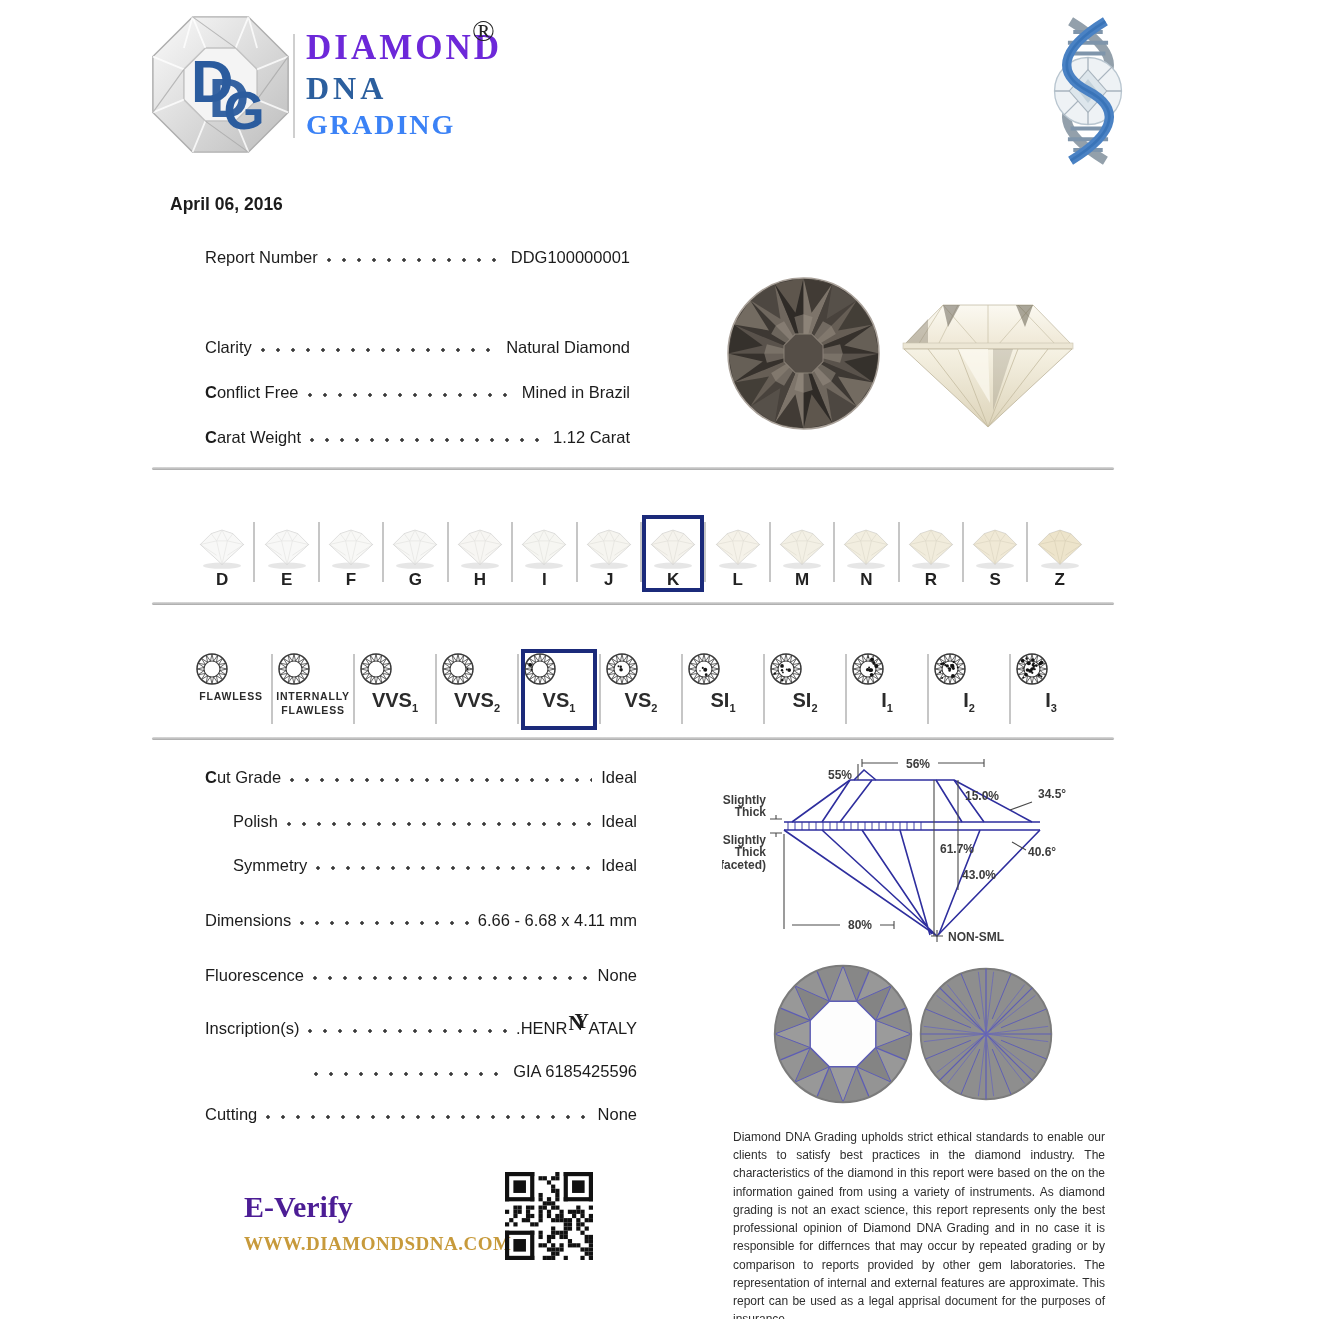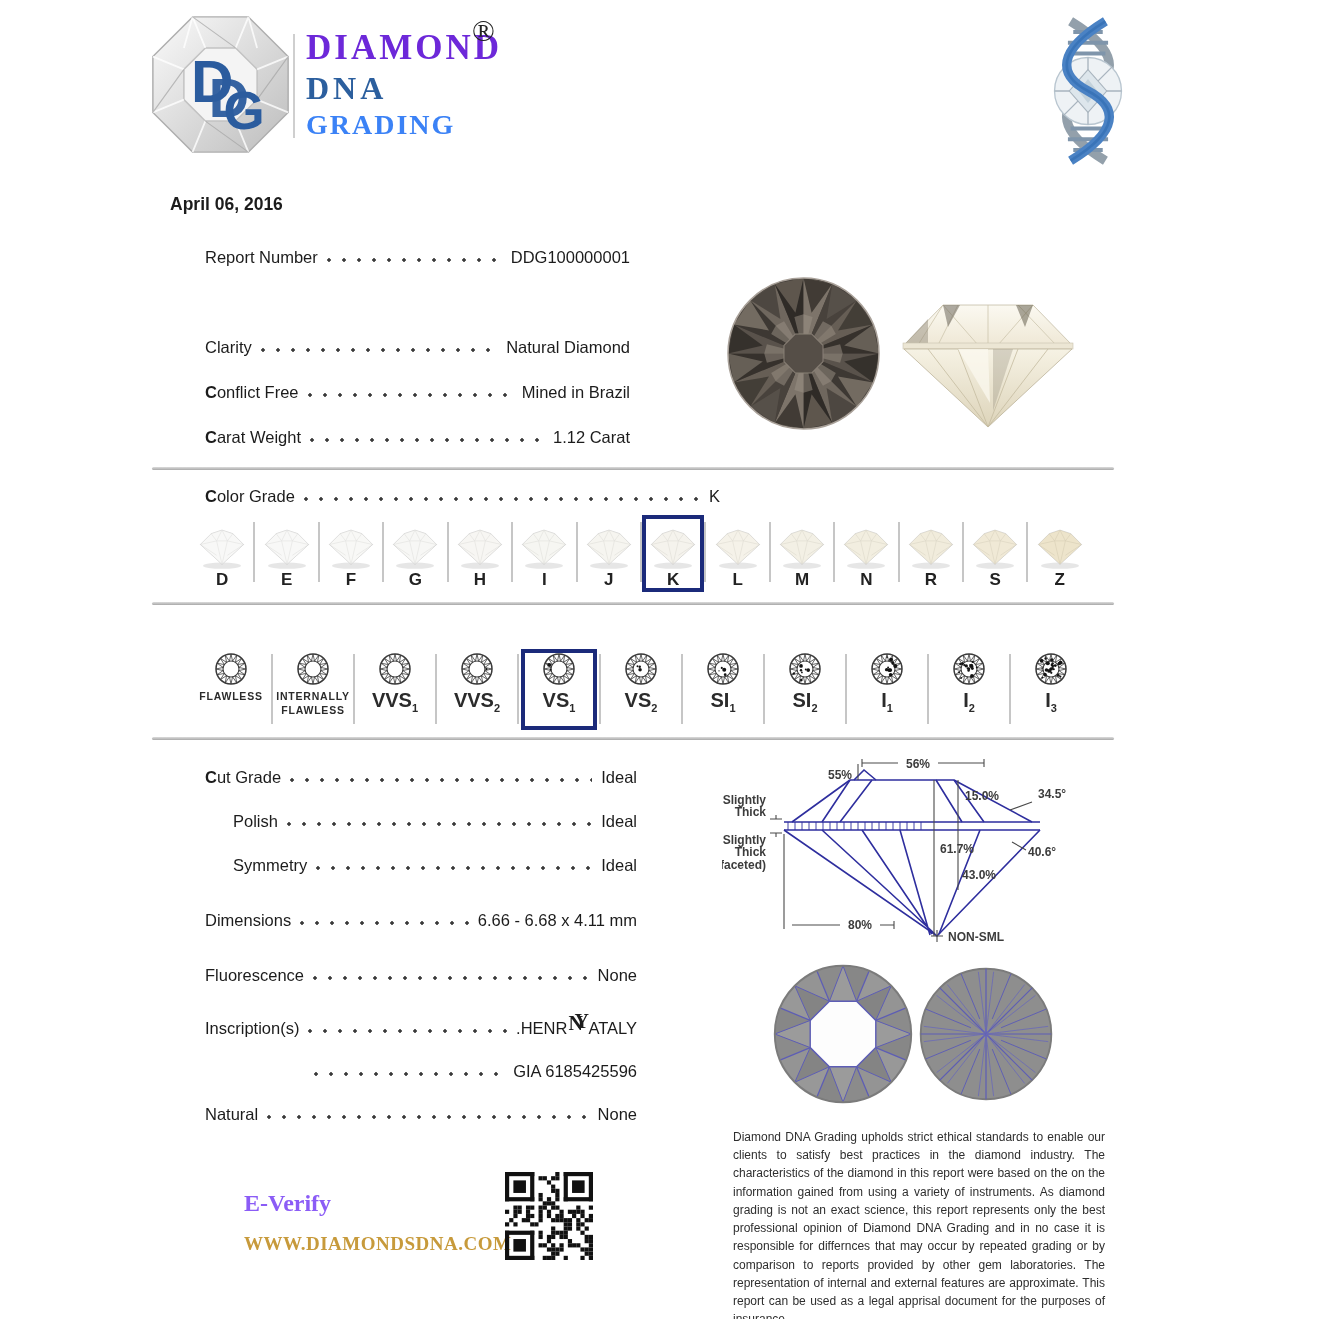--- a/index.html
+++ b/index.html
@@ -31,37 +31,37 @@
   
   #color-scale{left:190px;top:518px;width:902px;height:72px;display:flex;}
   .color-cell{position:relative;flex:1;display:flex;flex-direction:column;align-items:center;justify-content:flex-end;}
   .color-cell:not(:last-child)::after{content:'';position:absolute;right:-1px;top:4px;height:60px;width:2px;background:#c6c6c6;}
   .color-cell .gem{width:54px;height:42px;}
   .color-letter{font-weight:700;font-size:17px;margin-top:0px;color:#222;}
   .color-cell.selected::before{content:'';position:absolute;top:-3px;bottom:-2px;left:1px;right:1px;border:4px solid #1b2a7a;}
 
   
   #clarity-scale{left:190px;top:650px;width:902px;height:80px;display:flex;}
-  .clarity-cell{position:relative;flex:1;display:flex;flex-direction:column;align-items:center;}
+  .clarity-cell{position:relative;flex:1;display:flex;flex-direction:column;}
   .clarity-cell:not(:last-child)::after{content:'';position:absolute;right:-1px;top:4px;height:70px;width:2px;background:#c6c6c6;}
   .clarity-ring{width:44px;height:40px;}
   .clarity-label{font-weight:700;font-size:20px;color:#2b2b2b;text-align:center;line-height:1;}
   .clarity-label sub{font-size:11px;}
   .clarity-cell.small .clarity-label{font-size:10.5px;letter-spacing:0.8px;line-height:1.3;}
   .clarity-label .l2{display:block;}
   .clarity-cell.selected::before{content:'';position:absolute;top:-1px;bottom:0px;left:3px;right:3px;border:4px solid #1b2a7a;}
 
   
   .ny{position:relative;display:inline-block;width:21px;height:18px;vertical-align:baseline;}
   .ny span{position:absolute;font-weight:700;font-size:20px;font-family:"Liberation Serif",serif;}
   .ny .n{left:1px;top:-4px;}
   .ny .y{left:7px;top:-6px;}
 
   
-  #everify{left:244px;top:1190px;font-family:"Liberation Serif",serif;font-weight:700;font-size:24px;color:#8b5cf6;}
+  #everify{left:244px;top:1190px;font-family:"Liberation Serif",serif;font-weight:700;font-size:30px;color:#4c1d95;}
   #website{left:244px;top:1233px;font-family:"Liberation Serif",serif;font-weight:700;font-size:19px;letter-spacing:0.5px;color:#c79a3b;}
 
   
   #disclaimer{left:733px;top:1128px;width:372px;font-size:12px;line-height:1.52;color:#2e2e2e;text-align:justify;}
   .it{}
 
   svg text{font-family:"Liberation Sans",sans-serif;}
   .diag-lbl{font-size:12px;font-weight:700;fill:#3c3c3c;}
 </style>
 </head>
@@ -202,25 +202,20 @@
     <polygon points="6,56 174,56 90,134" fill="url(#sideG2)" stroke="#bcb49a" stroke-width="0.8"></polygon>
     <path d="M30,56 L90,134 M60,56 L90,134 M120,56 L90,134 M150,56 L90,134" stroke="#c4bb9f" stroke-width="0.8"></path>
     <polygon points="60,56 90,56 92,110" fill="#fbf8ef" opacity="0.75"></polygon>
     <polygon points="95,56 115,56 95,118" fill="#8b8474" opacity="0.3"></polygon>
   </svg>
 
   <div class="abs sep" style="top:467px"></div>
   <div class="abs sep" style="top:602px"></div>
   <div class="abs sep" style="top:737px"></div>
 
-  <div class="row" style="left:205px;top:487px;width:515px">
-    <span class="lbl bold-first">Color Grade</span>
-    <span class="leader"></span>
-    <span class="val">K</span>
-  </div>
 
   <div class="abs" id="color-scale">
     <div class="color-cell">
       <svg class="gem" style="--tint: #f6f6f4;">
           <use href="#gem-sym"></use>
         </svg>
       <div class="color-letter">D</div>
       </div>
     <div class="color-cell">
       <svg class="gem" style="--tint: #f6f6f4;">
@@ -837,21 +832,21 @@
     <span class="lbl">Inscription(s)</span>
     <span class="leader"></span>
     <span class="val"><span>.HENR</span><span class="ny"><span class="n">N</span><span class="y">Y</span></span><span>ATALY</span></span>
   </div>
   <div class="row" style="left:305px;top:1062px;width:332px">
     <span class="lbl"></span>
     <span class="leader"></span>
     <span class="val">GIA 6185425596</span>
   </div>
   <div class="row" style="left:205px;top:1105px;width:432px">
-    <span class="lbl">Natural</span>
+    <span class="lbl">Cutting</span>
     <span class="leader"></span>
     <span class="val">None</span>
   </div>
 
   <svg class="abs" style="left:722px;top:750px" width="392" height="200" viewBox="0 0 392 200">
     <g stroke="#2e2e9e" stroke-width="1.6" fill="none">
       <path d="M128,30 L232,30"></path>
       <path d="M70,72 L128,30 M232,30 L310,72"></path>
       <path d="M128,30 L100,72 M232,30 L262,72 M150,30 L118,72 M214,30 L240,72"></path>
       <path d="M132,30 L142,20 L154,30"></path>

